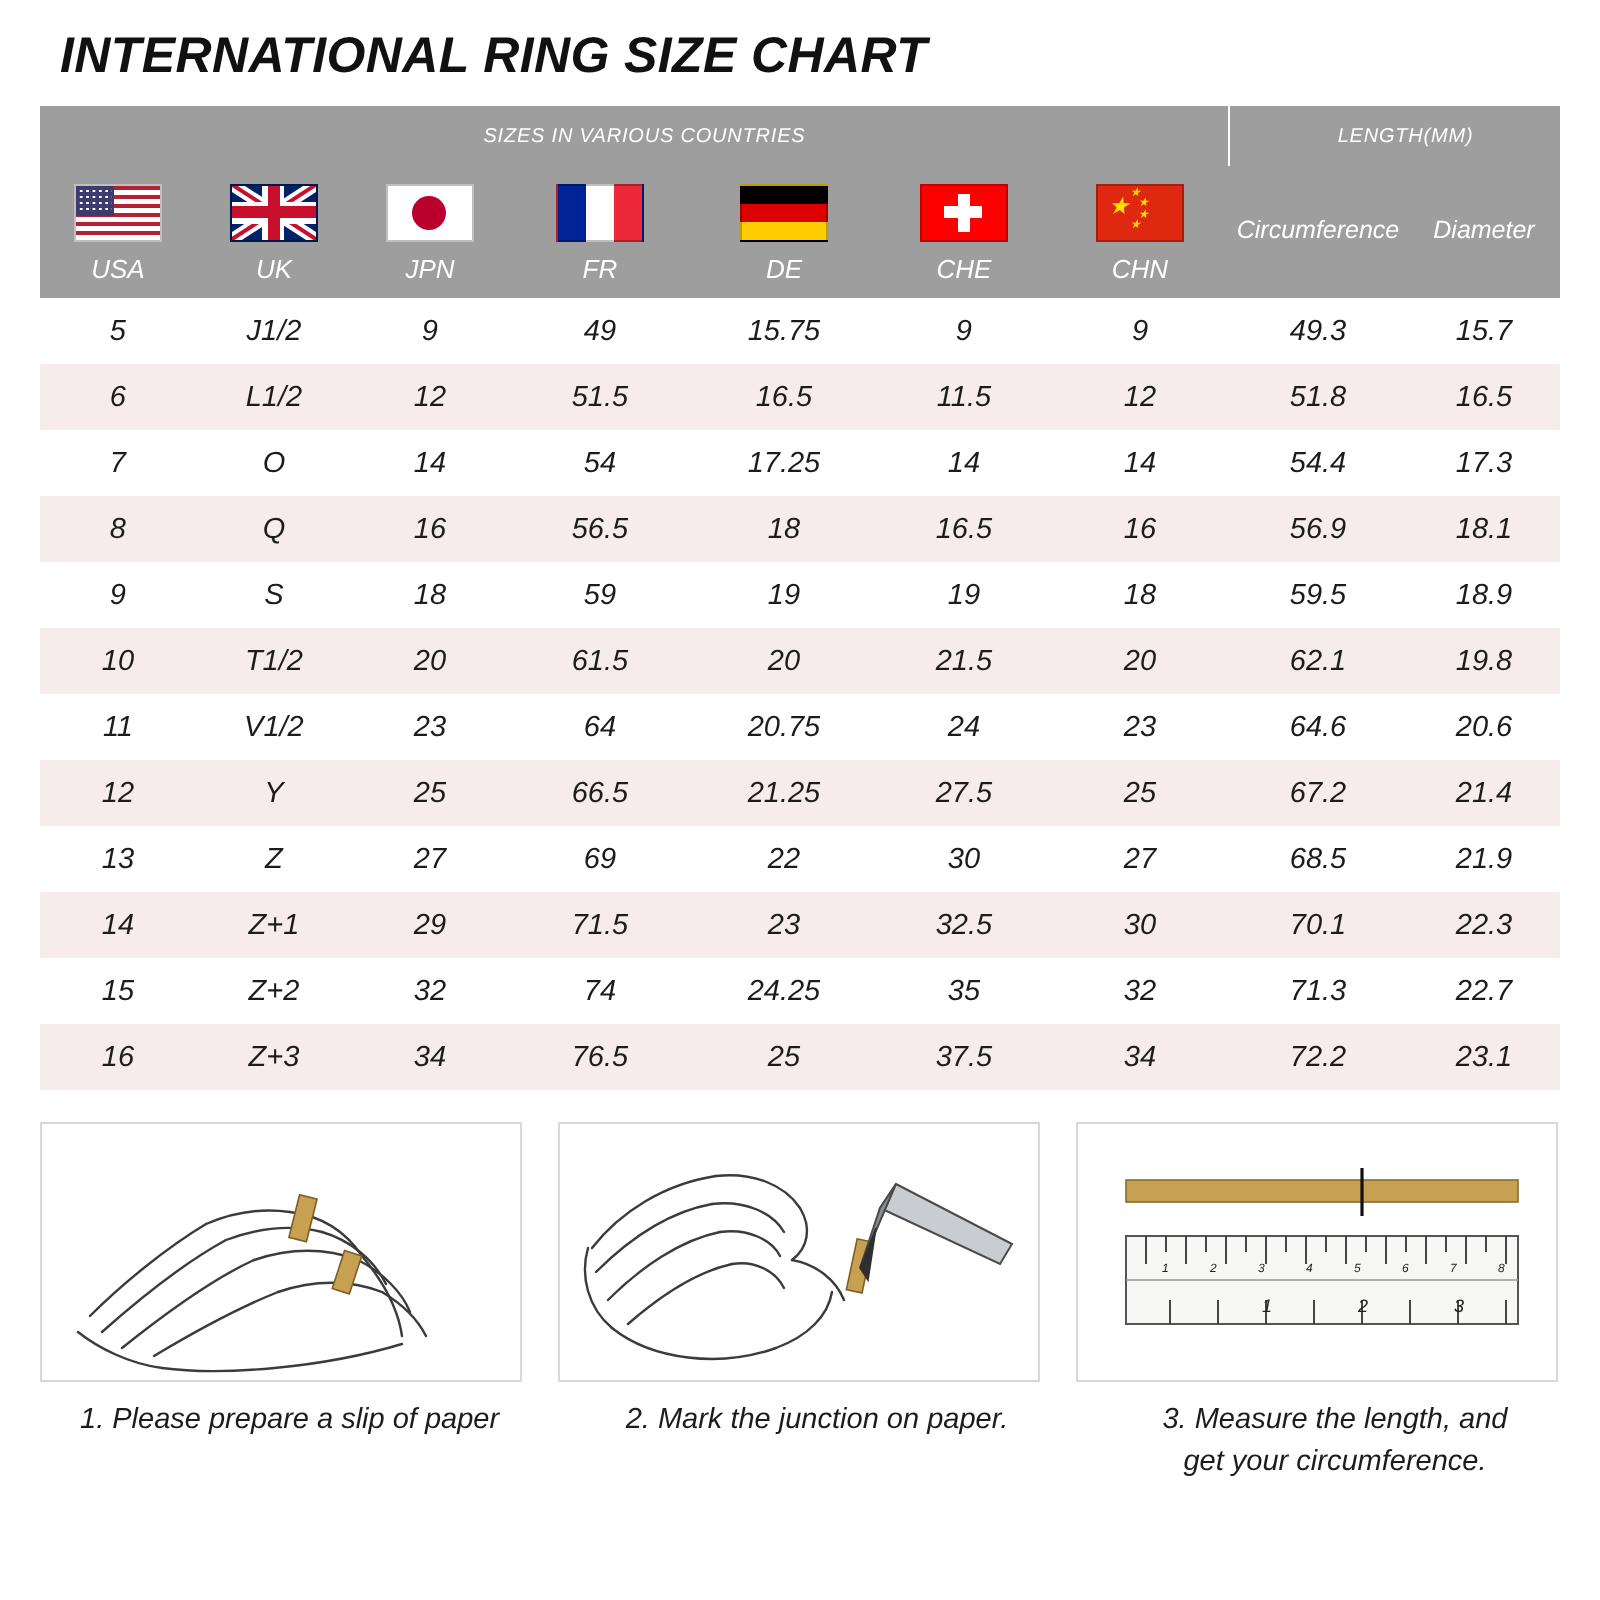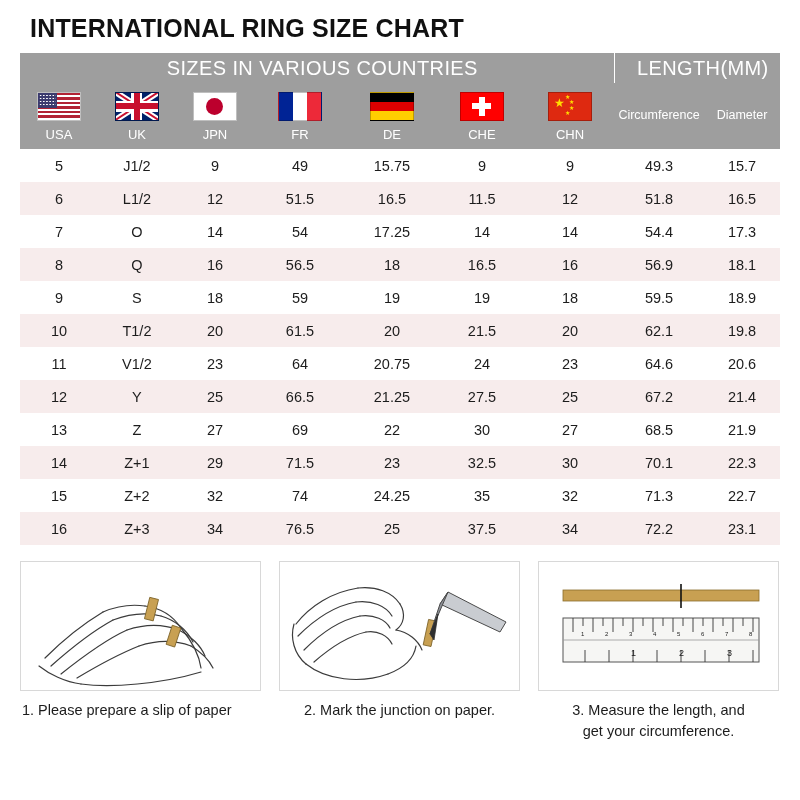--- a/index.html
+++ b/index.html
@@ -6,20 +6,21 @@
   html, body {
     margin: 0; padding: 0;
     width: 800px; height: 800px;
     background: #ffffff;
     font-family: "Liberation Sans", sans-serif;
   }
   .page {
     width: 800px; height: 800px;
     position: relative;
     overflow: hidden;
+    font-style: italic;
   }
   .title {
     font-size: 25px;
     font-weight: bold;
     color: #111111;
     letter-spacing: 0.2px;
     padding: 14px 0 10px 30px;
   }
   table.sizechart {
     width: 760px;
@@ -28,21 +29,21 @@
     table-layout: fixed;
   }
   table.sizechart td, table.sizechart th {
     text-align: center;
     vertical-align: middle;
     font-weight: normal;
   }
   .hdr-group {
     background: #9e9e9e;
     color: #ffffff;
-    font-size: 20px;
+    font-size: 10px;
     height: 30px;
     letter-spacing: 0.4px;
     border-right: 1px solid #ffffff;
     padding-left: 12px;
   }
   .hdr-group.last { border-right: none; }
   .flagrow td {
     background: #9e9e9e;
     height: 42px;
     padding-top: 5px;
@@ -166,21 +167,21 @@
     position: relative;
     overflow: hidden;
   }
   .step-caption {
     font-size: 14.5px;
     color: #1c1c1c;
     text-align: center;
     line-height: 1.45;
     padding-top: 9px;
   }
-  .step-caption .ln { display: block; }
+  .step-caption .ln { display: block; margin-left: 18px; }
   .step-caption .ln1 { text-align: left; padding-left: 2px; }
 </style>
 </head>
 <body>
 
 <div class="page">
 
   <div class="title">INTERNATIONAL RING SIZE CHART</div>
 
   <table class="sizechart">

